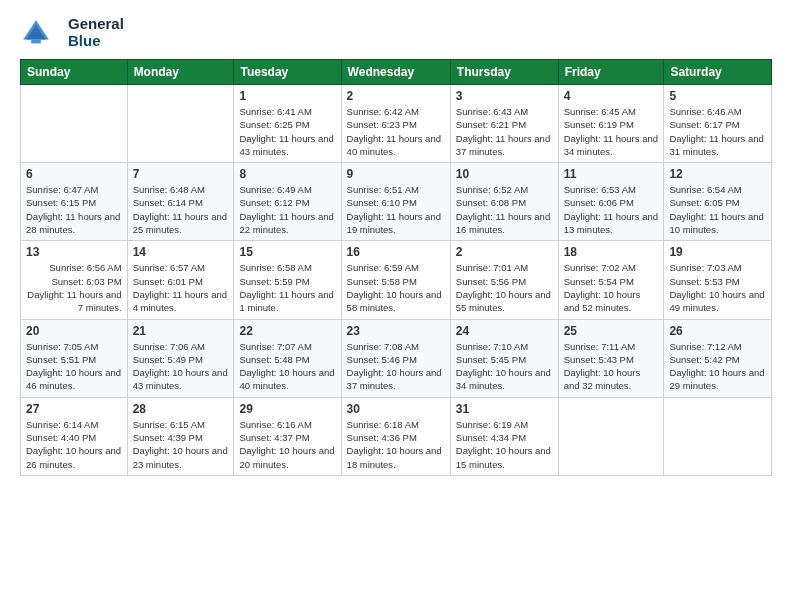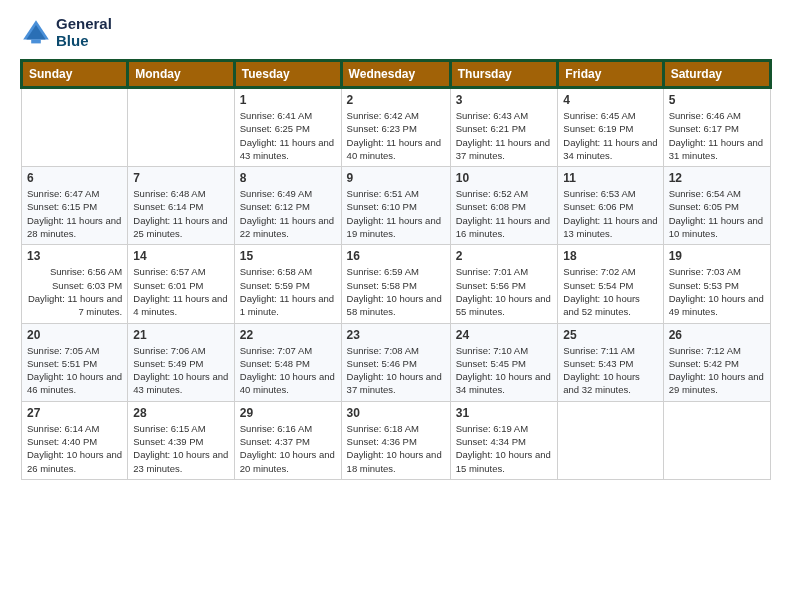--- a/index.html
+++ b/index.html
@@ -18,21 +18,21 @@
     }
     .header {
       display: flex;
       justify-content: space-between;
       align-items: flex-start;
       margin-bottom: 10px;
     }
     .logo {
       display: flex;
       align-items: flex-end;
-      gap: 4px;
+      gap: 16px;
     }
     .logo-icon {
       width: 32px;
       height: 32px;
     }
     .title-block {
       text-align: right;
     }
     .month-title {
       font-size: 32px;
@@ -43,27 +43,27 @@
     .location {
       font-size: 14px;
       color: #555;
     }
     .calendar {
       width: 100%;
       border-collapse: collapse;
       border: 1px solid #ccc;
     }
     .calendar th {
-      background: #a16207;
+      background: #15803d;
       color: #fff;
       font-size: 12px;
       font-weight: bold;
       padding: 5px 6px;
       text-align: left;
-      border: 3px solid #14532d;
+      border: 1px solid #14532d;
     }
     .calendar td {
       border: 1px solid #d0d0d0;
       vertical-align: top;
       padding: 4px 5px;
       width: 113px;
       min-height: 70px;
       font-size: 10px;
       color: #333;
       background: #fff;

